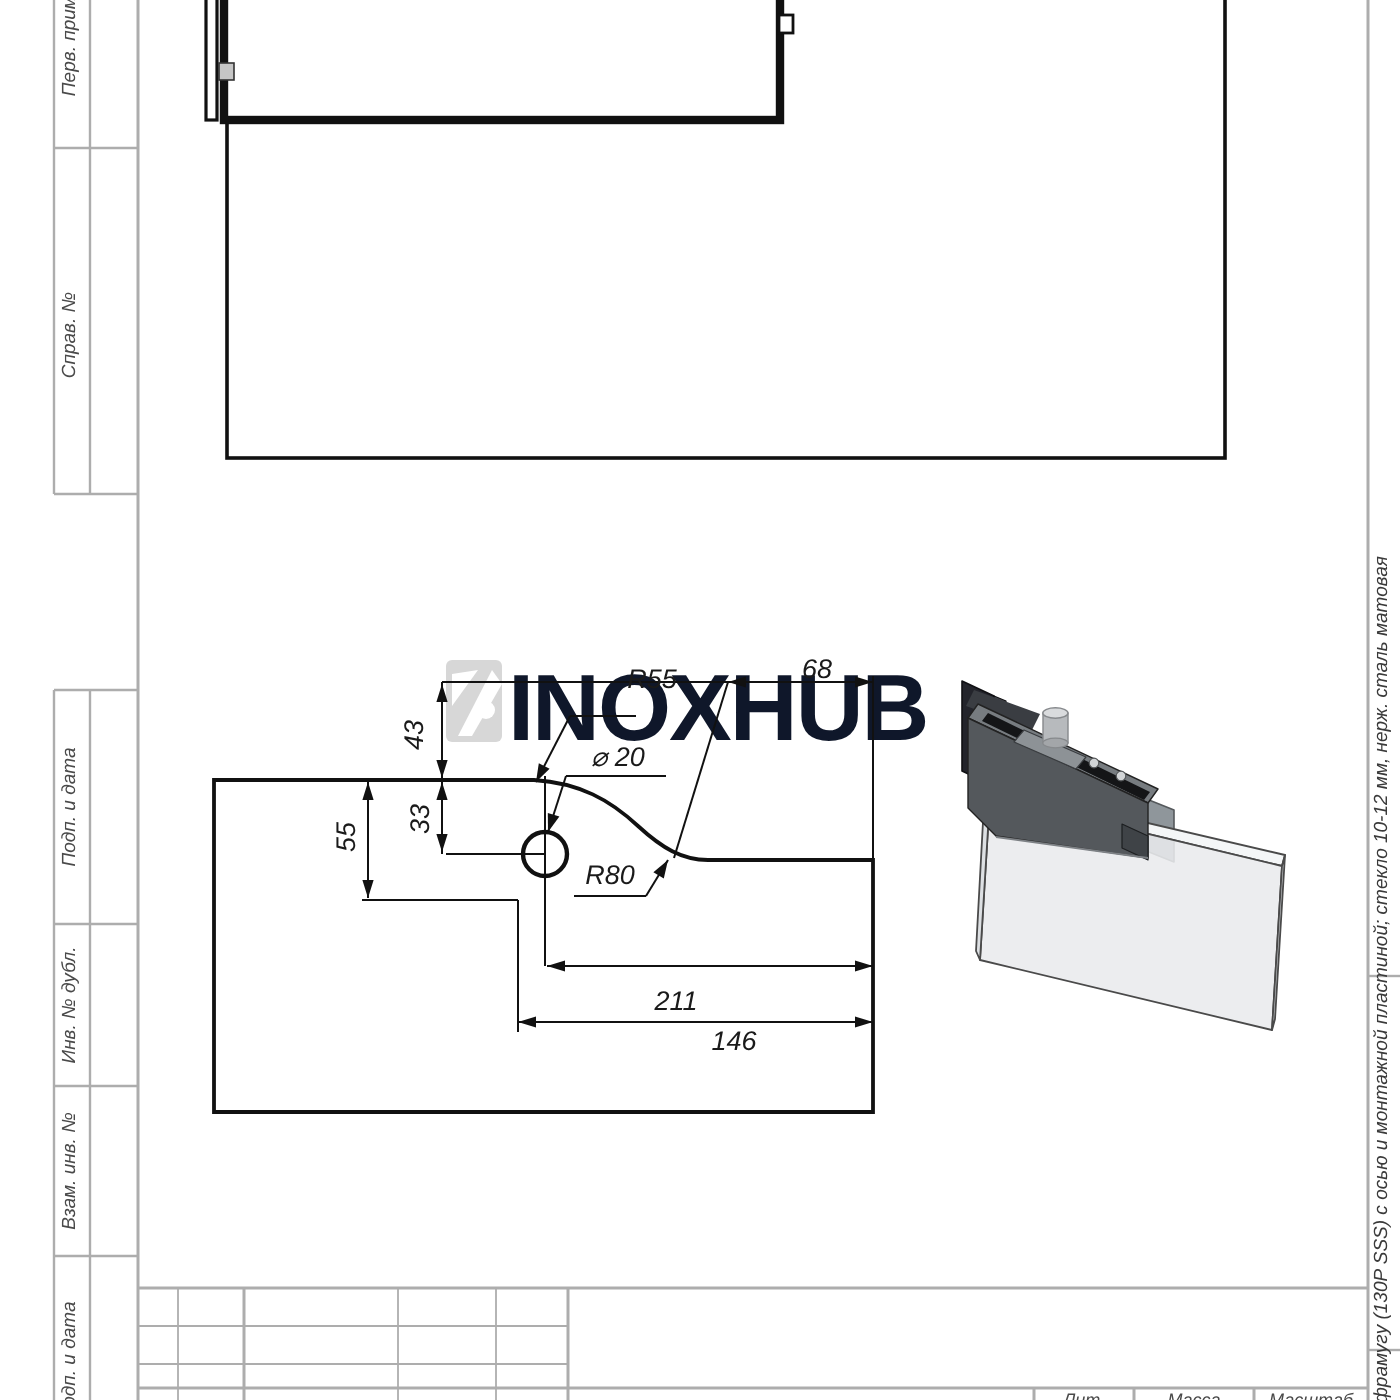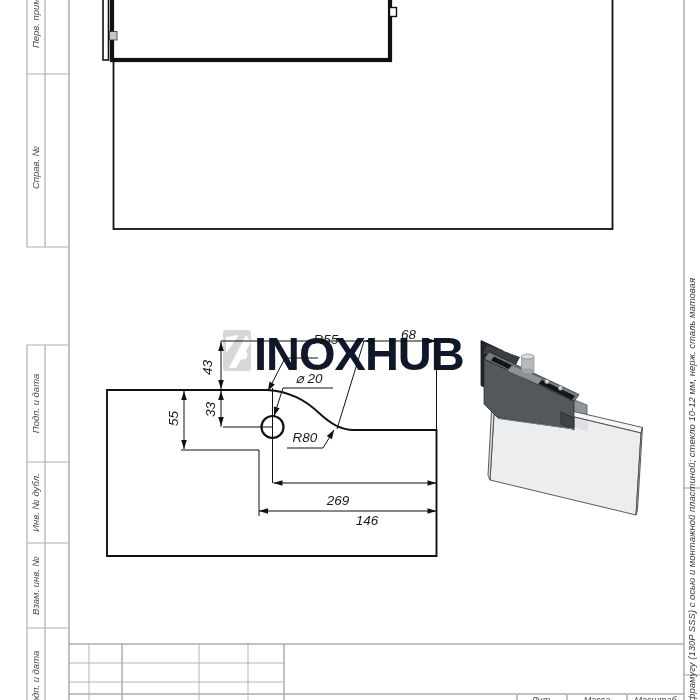--- a/index.html
+++ b/index.html
@@ -142,21 +142,21 @@
   <div class="labels">
 
     <div class="lbl dim" style="left:386px;top:311px;width:45px;margin-top:16px;">68</div>
     <div class="lbl dim" style="left:284px;top:332px;width:36px;margin-left:24px;">R55</div>
     <div class="lbl dim" style="left:288px;top:370px;width:42px;font-style:italic;">⌀ 20</div>
     <div class="lbl dim rot" style="left:192px;top:360px;width:30px;">43</div>
     <div class="lbl dim rot" style="left:195px;top:402px;width:30px;">33</div>
     <div class="lbl dim rot" style="left:158px;top:411px;width:30px;">55</div>
     <div class="lbl dim" style="left:286px;top:430px;width:38px;">R80</div>
     <div class="lbl dim" style="left:347px;top:465px;width:40px;margin-top:48px;">146</div>
-    <div class="lbl dim" style="left:318px;top:493px;width:40px;">269</div>
+    <div class="lbl dim" style="left:318px;top:493px;width:40px;">211</div>
 
     <div class="lbl margin-lbl rot" style="left:-24px;top:10px;">Перв. примен.</div>
     <div class="lbl margin-lbl rot" style="left:-24px;top:161px;">Справ. №</div>
     <div class="lbl margin-lbl rot" style="left:-24px;top:397px;">Подп. и дата</div>
     <div class="lbl margin-lbl rot" style="left:-24px;top:496px;">Инв. № дубл.</div>
     <div class="lbl margin-lbl rot" style="left:-24px;top:579px;">Взам. инв. №</div>
     <div class="lbl margin-lbl rot" style="left:-24px;top:674px;">Подп. и дата</div>
 
     <div class="lbl side-note rot" style="left:492px;top:495px;">фрамугу (130P SSS) с осью и монтажной пластиной; стекло 10-12 мм, нерж. сталь матовая</div>
 

